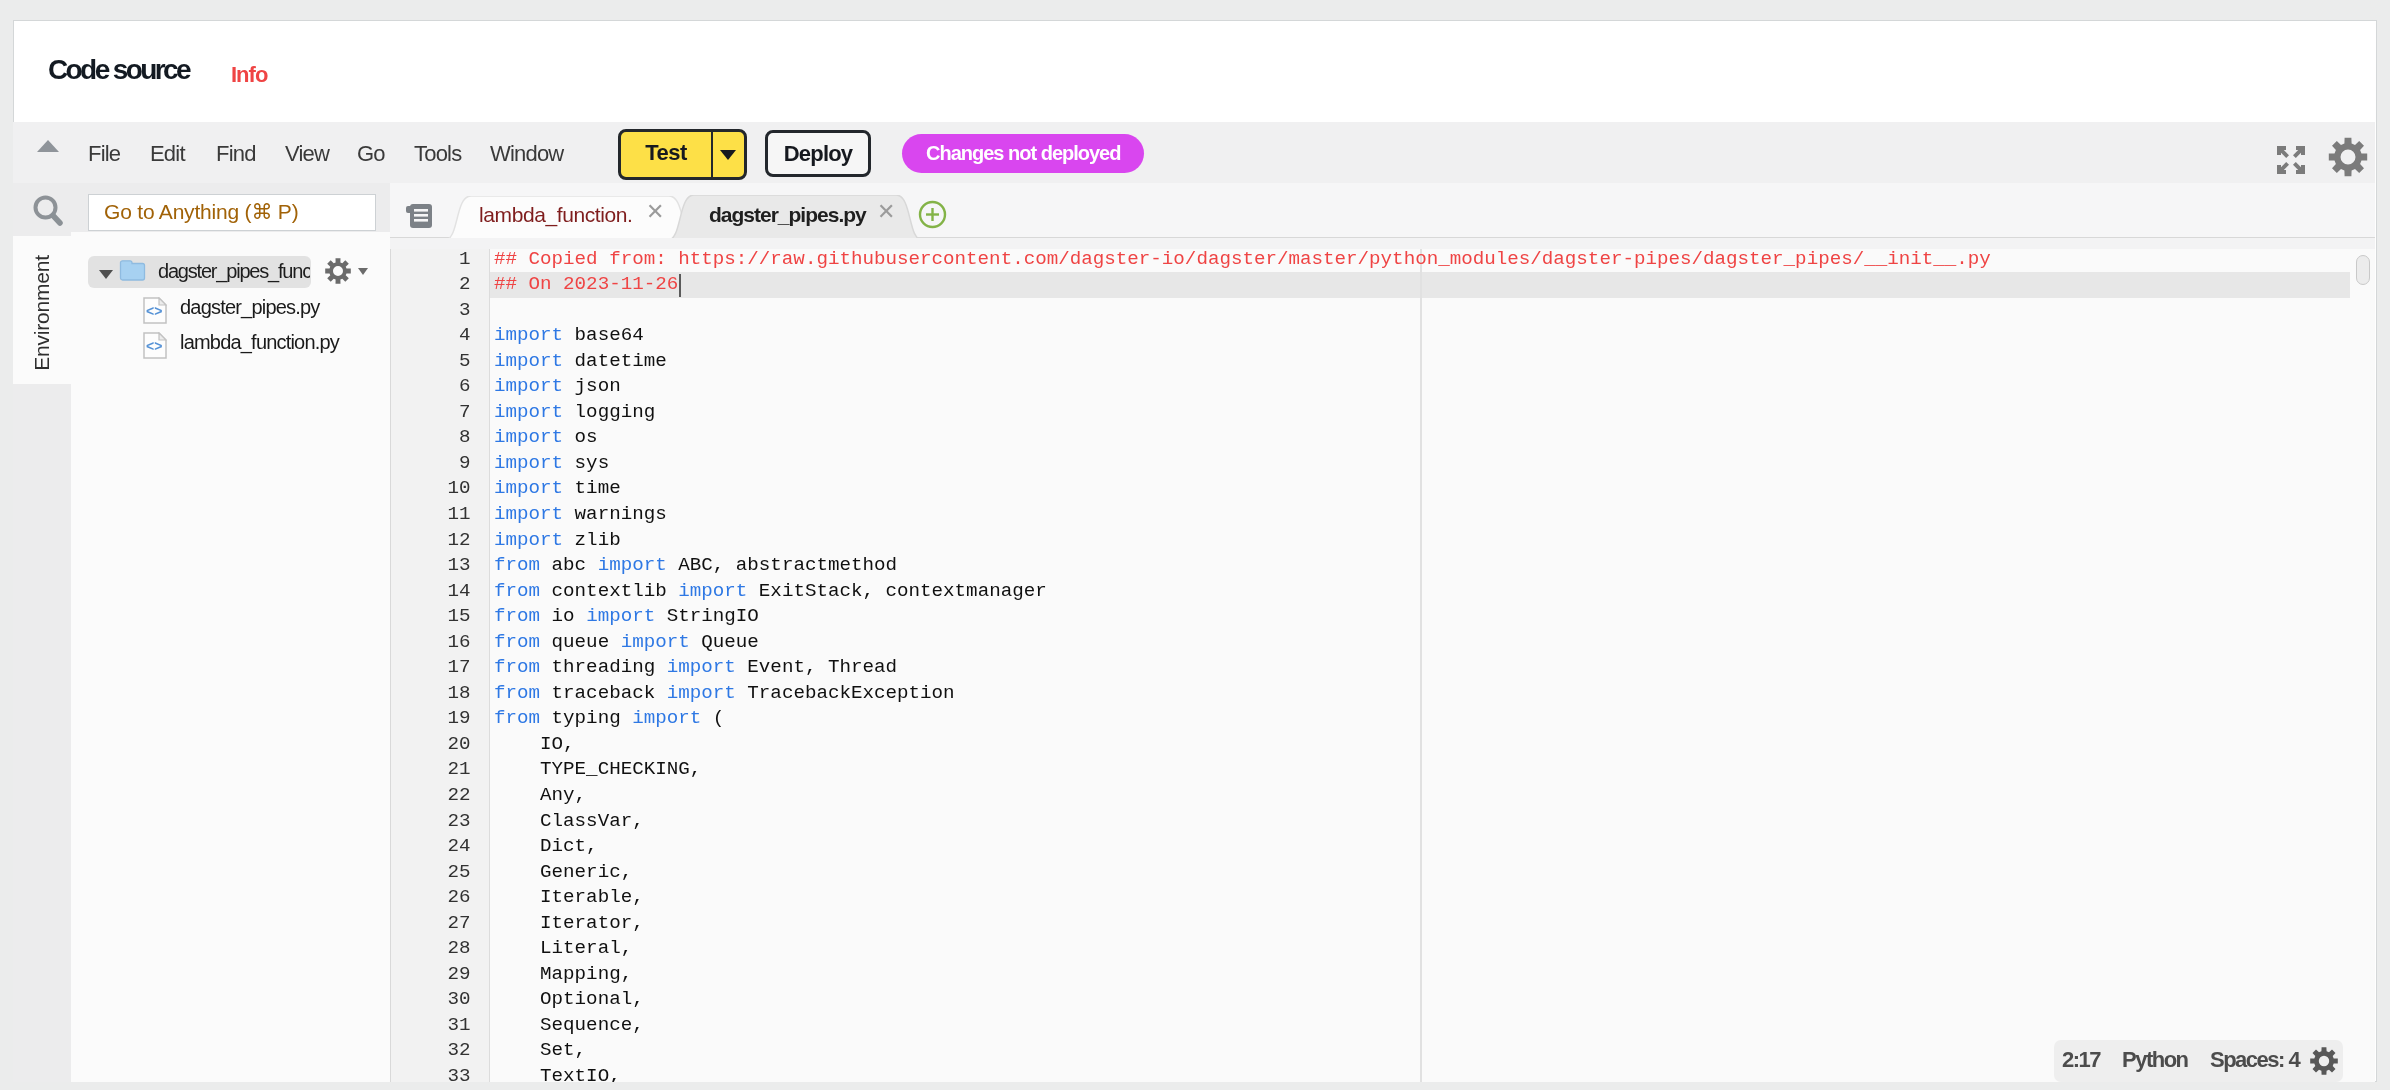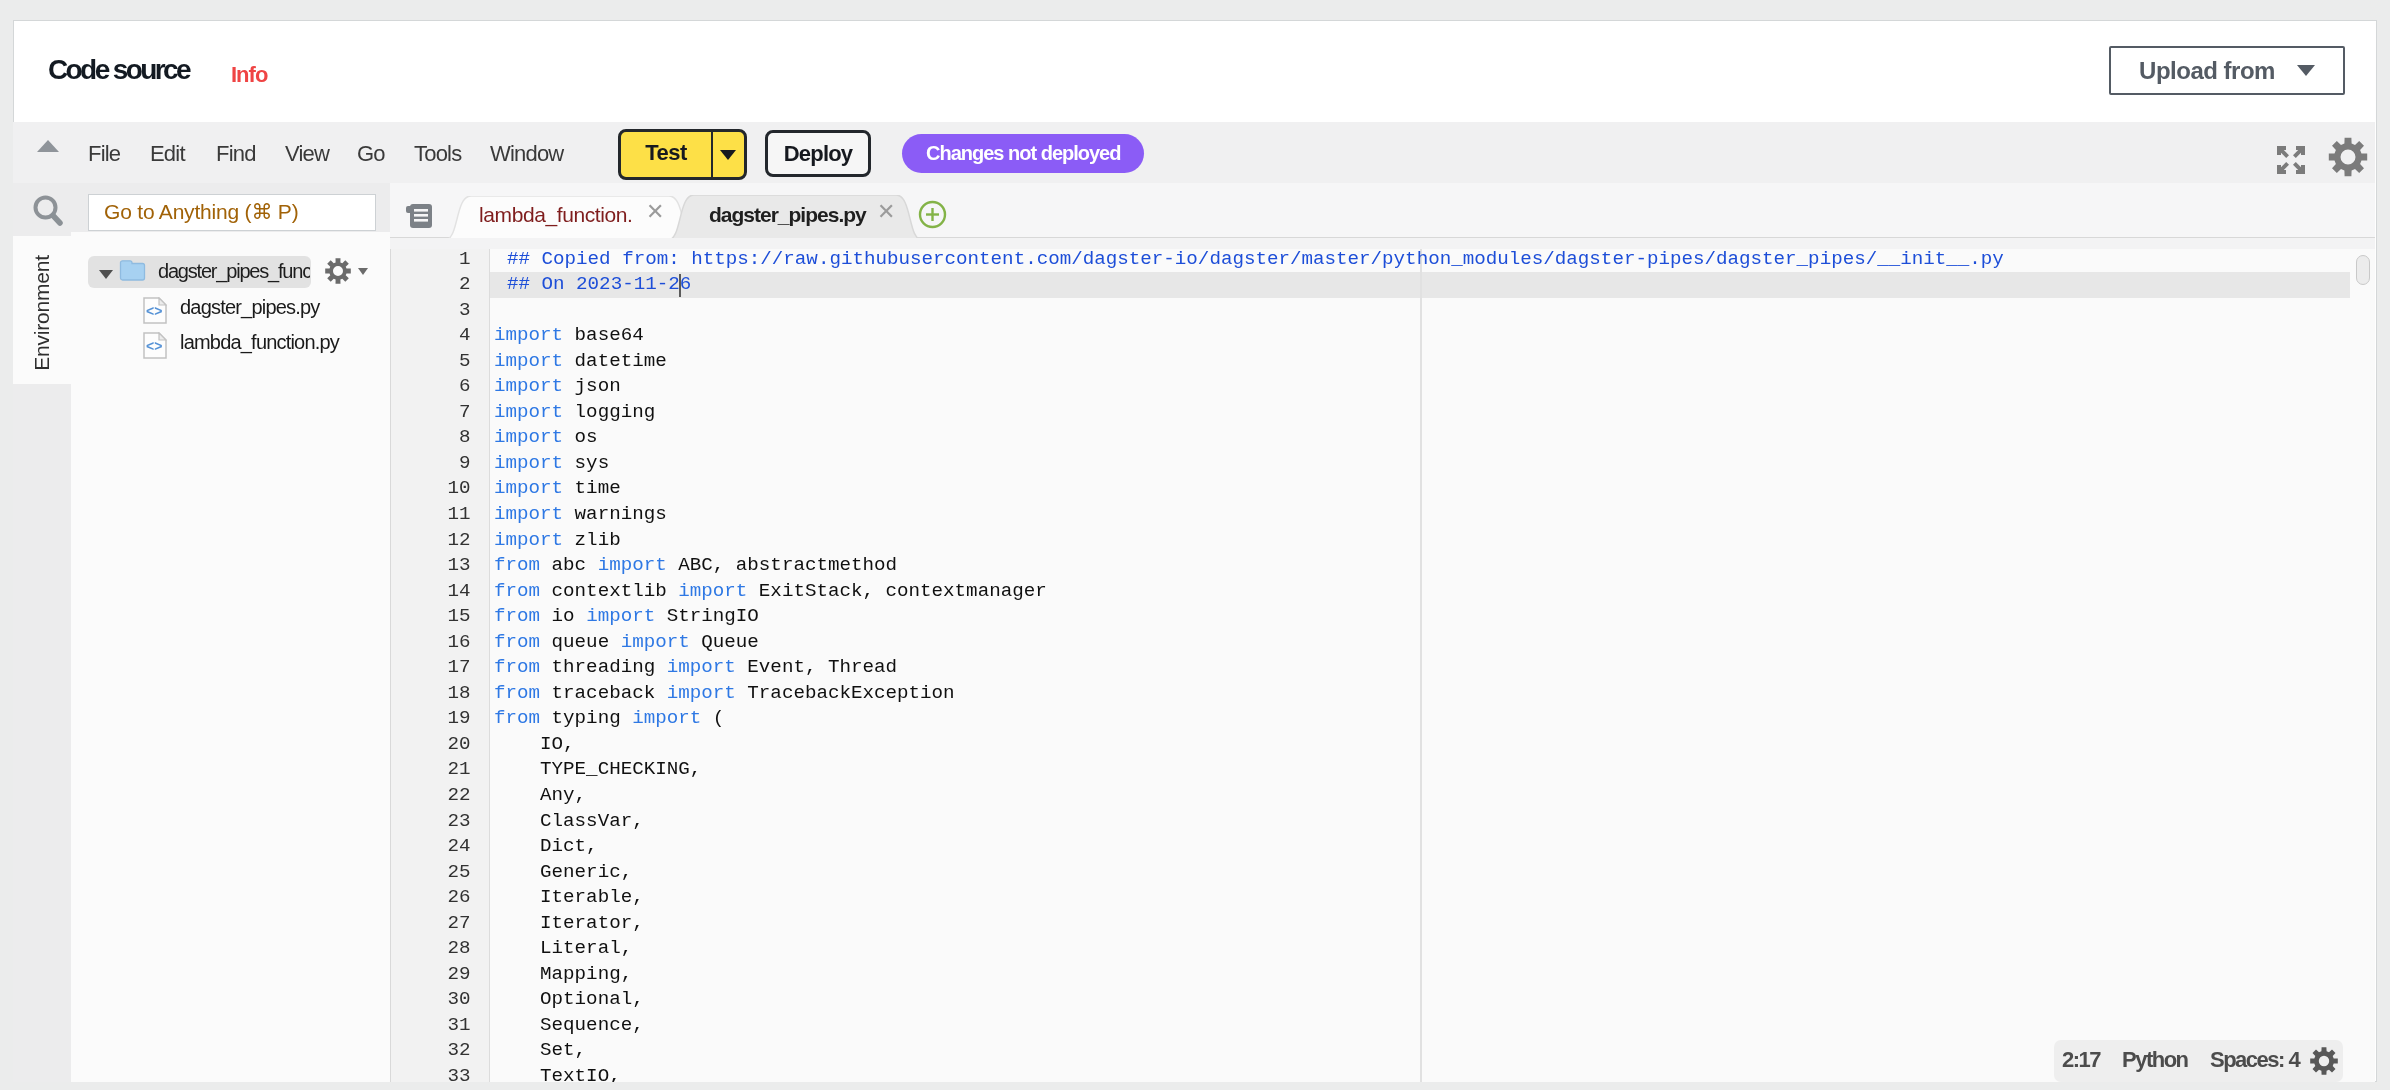--- a/index.html
+++ b/index.html
@@ -15,21 +15,21 @@
   
   #toolbar { left:0; top:102px; width:2362px; height:61px; background:#f0f0f1; }
   #collapse-tri { left:24px; top:18px; width:0; height:0; border-left:11px solid transparent; border-right:11px solid transparent; border-bottom:12px solid #8f949a; }
   .menu { top:18px; font-size:22px; line-height:28px; letter-spacing:-0.8px; color:#3a3a3a; }
   #btn-test { left:605px; top:7px; width:129px; height:51px; background:#fde047; border:3px solid #23272c; border-radius:8px; }
   #btn-test .divider { position:absolute; left:90px; top:0; width:2px; height:45px; background:#23272c; }
   #btn-test .lbl { position:absolute; left:0; top:8px; width:90px; text-align:center; font-size:22px; font-weight:bold; letter-spacing:-0.5px; color:#16191f; }
   #btn-test .tri { position:absolute; left:48px; top:18px; width:0; height:0; border-left:8px solid transparent; border-right:8px solid transparent; border-top:10px solid #16191f; }
   #btn-deploy { left:752px; top:8px; width:106px; height:47px; background:#f6f6f6; border:3px solid #23272c; border-radius:8px;
                 display:flex; align-items:center; justify-content:center; font-size:22px; font-weight:bold; letter-spacing:-0.8px; color:#16191f; }
-  #badge { left:889px; top:12px; height:39px; padding:0 24px; border-radius:20px; background:#8b5cf6; color:#fff;
+  #badge { left:889px; top:12px; height:39px; padding:0 24px; border-radius:20px; background:#d946ef; color:#fff;
            display:flex; align-items:center; font-size:20px; font-weight:bold; letter-spacing:-1px; }
   
   #searchband { left:0; top:163px; width:377px; height:49px; background:#ececed; }
   #searchbox { left:75px; top:174px; width:288px; height:37px; background:#fff; border:1px solid #cdd1d4; }
   #searchph { left:91px; top:180px; font-size:21px; color:#a16207; letter-spacing:-0.2px; }
   #envstrip { left:0; top:212px; width:58px; height:850px; background:#ececed; }
   #envtab { left:0; top:216px; width:58px; height:148px; background:#fbfbfb; }
   #envtext { left:-31px; top:281px; width:120px; transform:rotate(-90deg); transform-origin:center; font-size:21px; letter-spacing:-0.2px; color:#2f2f2f; text-align:center; }
   #tree { left:58px; top:212px; width:319px; height:850px; background:#fbfbfb; overflow:hidden; }
   #folder-row { position:absolute; left:17px; top:24px; width:223px; height:32px; background:#e2e2e2; border-radius:6px; overflow:hidden; }
@@ -41,42 +41,38 @@
   #editor-vline { position:absolute; left:0; top:0; width:1px; height:899px; background:#d9d9d9; }
   #tabstrip { position:absolute; left:0; top:0; width:1985px; height:55px; background:#f6f6f7; border-bottom:1px solid #d8d8d8; }
   #tabband { position:absolute; left:0; top:55px; width:1985px; height:11px; background:#f3f3f4; }
   #gutter { position:absolute; left:1px; top:66px; width:99px; height:833px; background:#f2f2f2; border-right:1px solid #dcdcdc; }
   #activeline { position:absolute; left:1px; top:89.05px; width:1959px; height:25.55px; background:#e7e7e7; }
   #printmargin { position:absolute; left:1030px; top:66px; width:2px; height:833px; background:#e1e1e1; }
   pre.code { position:absolute; font-family:"Liberation Mono",monospace; font-size:19.2px; line-height:25.55px; color:#101010; }
   #linenums { right: 1904.5px; top:63.5px; text-align:right; color:#323232; }
   #codebody { left:104px; top:63.5px; }
   .k { color:#2e78e4; }
-  .c { color:#1d4ed8;margin-left:13px; }
+  .c { color:#ef4444; }
   #cursor { position:absolute; left:288.5px; top:90.6px; width:2px; height:23px; background:#5a5a5a; }
   #vscroll { position:absolute; left:1966px; top:72px; width:14px; height:30px; background:#ececec; border:1.5px solid #c9c9c9; border-radius:7px; }
   
   .tabtext { position:absolute; top:20px; font-size:21px; white-space:nowrap; }
   #tab1-label { left:89px; color:#7f1d1d; letter-spacing:-0.4px; }
   #tab2-label { left:319px; color:#1f1f1f; font-weight:bold; letter-spacing:-1px; }
   .tabx { position:absolute; top:16px; font-size:22px; color:#9b9b9b; font-weight:normal; }
   
   #status { left:2041px; top:1020px; width:289px; height:42px; background:#eeeeee; border-radius:7px; }
   .st { position:absolute; top:7px; font-size:22px; font-weight:bold; letter-spacing:-1.5px; color:#4c4c4c; }
 </style>
 </head>
 <body>
 <div id="card">
 
   <div class="abs" id="h-title">Code source</div>
   <div class="abs" id="h-info">Info</div>
-  <div class="abs" id="h-upload">
-      <span>Upload from</span>
-      <span class="caret-down"></span>
-    </div>
 
   <div class="abs" id="toolbar">
     <div class="abs" id="collapse-tri"></div>
     <div class="abs menu" style="left:75px;">File</div>
     <div class="abs menu" style="left:137px;">Edit</div>
     <div class="abs menu" style="left:203px;">Find</div>
     <div class="abs menu" style="left:272px;">View</div>
     <div class="abs menu" style="left:344px;">Go</div>
     <div class="abs menu" style="left:401px;">Tools</div>
     <div class="abs menu" style="left:477px;">Window</div>

